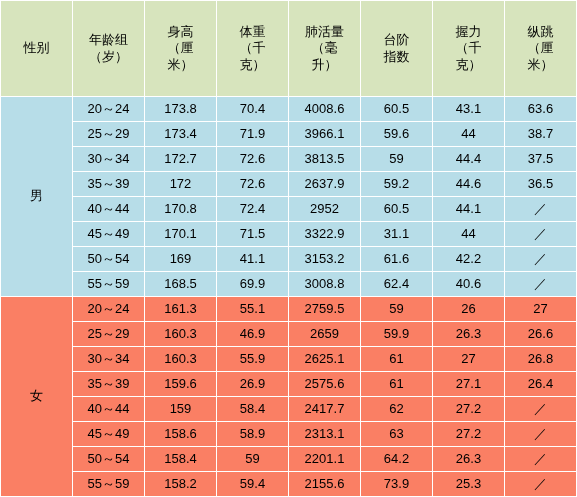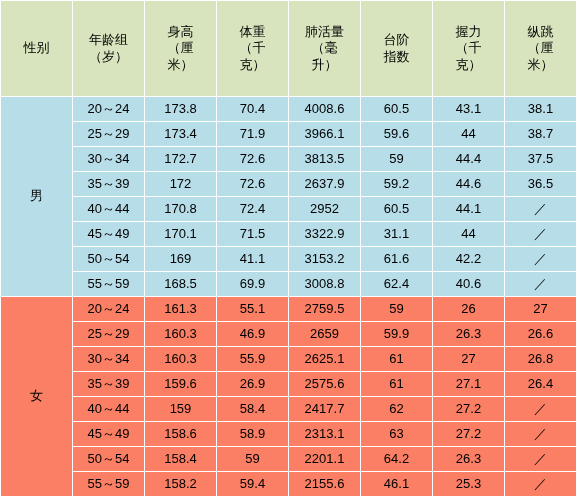--- a/index.html
+++ b/index.html
@@ -98,21 +98,21 @@
     </tr>
 
     <tr>
       <td class="sex-cell-male" rowspan="8">男</td>
       <td class="male-cell">20～24</td>
       <td class="male-cell">173.8</td>
       <td class="male-cell">70.4</td>
       <td class="male-cell">4008.6</td>
       <td class="male-cell">60.5</td>
       <td class="male-cell">43.1</td>
-      <td class="male-cell">38.1</td>
+      <td class="male-cell">63.6</td>
     </tr>
     <tr>
       <td class="male-cell">25～29</td>
       <td class="male-cell">173.4</td>
       <td class="male-cell">71.9</td>
       <td class="male-cell">3966.1</td>
       <td class="male-cell">59.6</td>
       <td class="male-cell">44</td>
       <td class="male-cell">38.7</td>
     </tr>
@@ -233,18 +233,18 @@
       <td class="female-cell">2201.1</td>
       <td class="female-cell">64.2</td>
       <td class="female-cell">26.3</td>
       <td class="female-cell">／</td>
     </tr>
     <tr>
       <td class="female-cell">55～59</td>
       <td class="female-cell">158.2</td>
       <td class="female-cell">59.4</td>
       <td class="female-cell">2155.6</td>
-      <td class="female-cell">46.1</td>
+      <td class="female-cell">73.9</td>
       <td class="female-cell">25.3</td>
       <td class="female-cell">／</td>
     </tr>
   </tbody>
 </table>
 
 </body></html>

